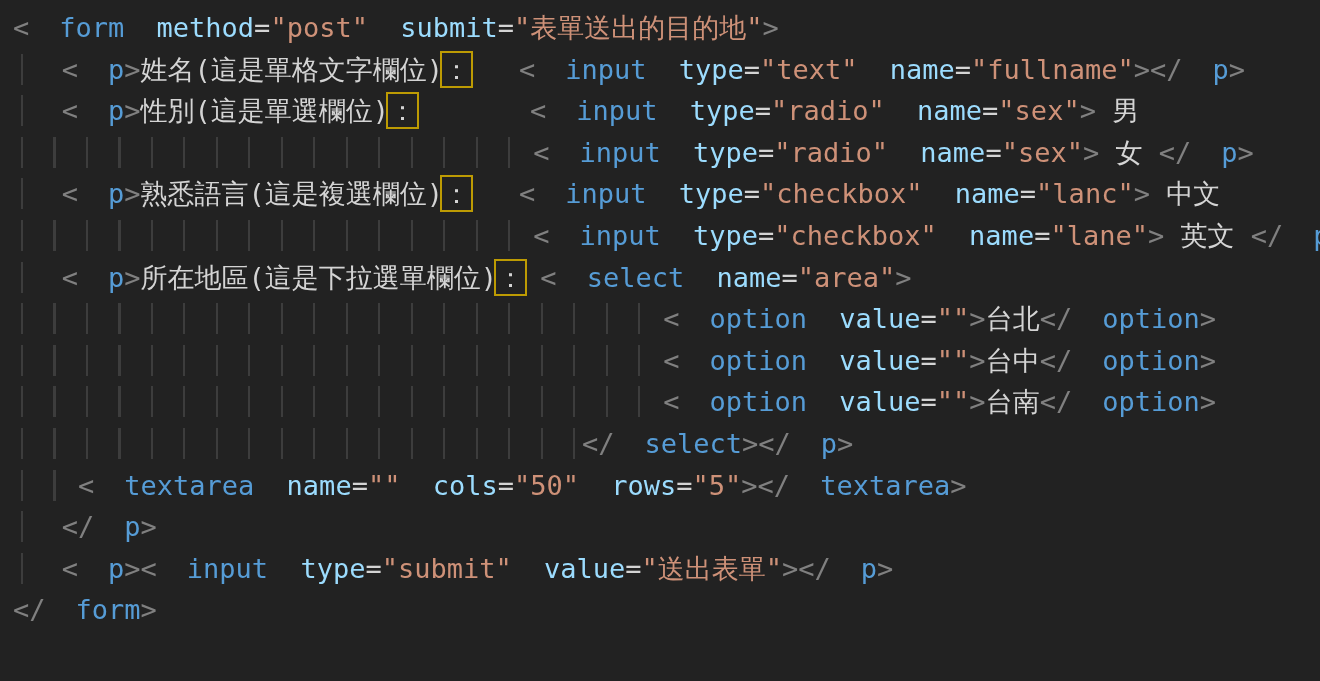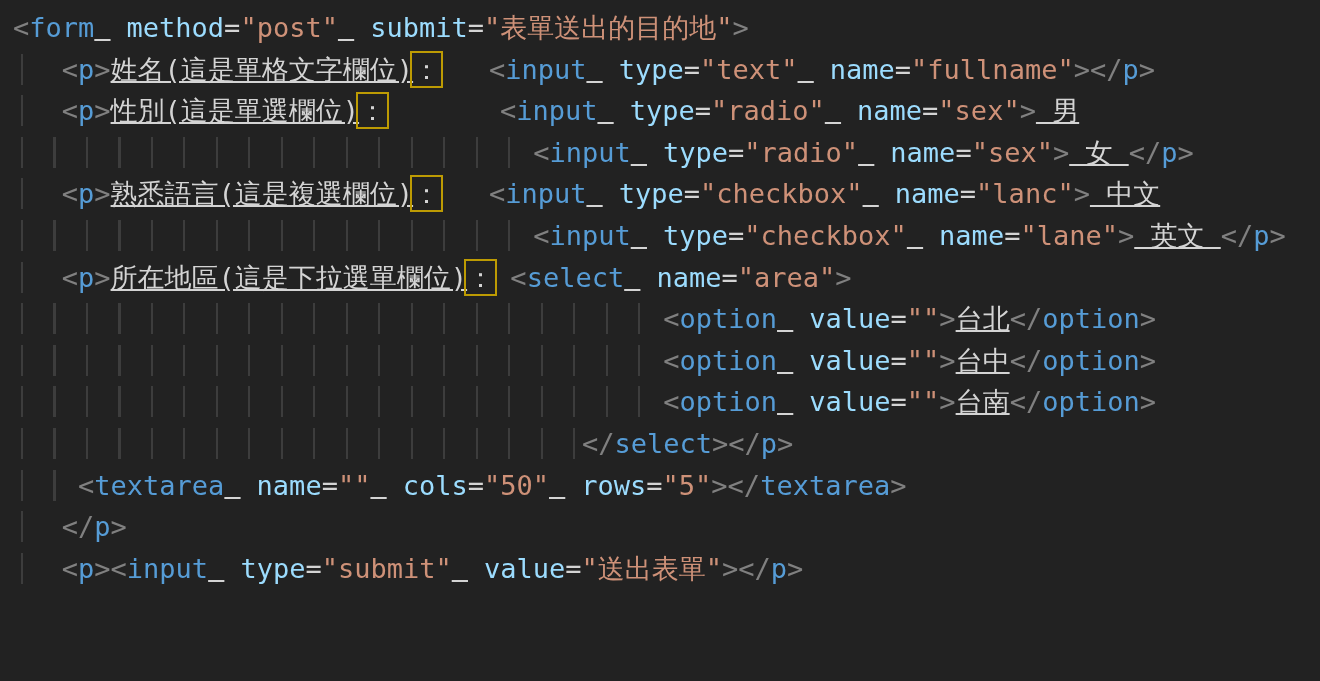--- a/index.html
+++ b/index.html
@@ -9,25 +9,25 @@
   }
   html,body{margin:0;padding:0;background:var(--c-bg);}
   .editor{
     position:relative; width:1320px; height:681px; overflow:hidden;
     background:var(--c-bg); box-sizing:border-box; padding:7px 0 0 13px;
     font-family:"DejaVu Sans Mono","Liberation Mono",monospace;
     font-size:27px; line-height:41.6px; cursor:text;
   }
   .code-line{white-space:pre; height:41.6px;}
   .tok-br{color:var(--c-br);}
-  .tok-tag{color:var(--c-tag);}
+  .tok-tag{color:var(--c-tag);margin-left:30px;}
   .tok-attr{color:var(--c-attr);padding-left:16px;}
   .tok-eq{color:var(--c-eq);}
   .tok-str{color:var(--c-str);}
-  .tok-txt{color:var(--c-txt);text-decoration:underline;}
+  .tok-txt{color:var(--c-txt);}
   .tok-sp{color:var(--c-txt);}
   
   .tok-ind{
     background-image:repeating-linear-gradient(to right,
       var(--c-guide) 0 2px, transparent 2px 32.5px);
     background-position:8px 0;
   }
   
   .tok-ind1{
     background-image:linear-gradient(var(--c-guide),var(--c-guide));
@@ -54,14 +54,15 @@
       <div class="code-line"><span class="tok-ind1">   </span><span class="tok-br">&lt;</span><span class="tok-tag">p</span><span class="tok-br">&gt;</span><span class="tok-txt">熟悉語言(這是複選欄位)</span><span class="tok-uc">：</span><span class="tok-sp">   </span><span class="tok-br">&lt;</span><span class="tok-tag">input</span><span class="tok-txt"> </span><span class="tok-attr">type</span><span class="tok-eq">=</span><span class="tok-str">"checkbox"</span><span class="tok-txt"> </span><span class="tok-attr">name</span><span class="tok-eq">=</span><span class="tok-str">"lanc"</span><span class="tok-br">&gt;</span><span class="tok-txt"> 中文</span></div>
       <div class="code-line"><span class="tok-ind">                                </span><span class="tok-br">&lt;</span><span class="tok-tag">input</span><span class="tok-txt"> </span><span class="tok-attr">type</span><span class="tok-eq">=</span><span class="tok-str">"checkbox"</span><span class="tok-txt"> </span><span class="tok-attr">name</span><span class="tok-eq">=</span><span class="tok-str">"lane"</span><span class="tok-br">&gt;</span><span class="tok-txt"> 英文 </span><span class="tok-br">&lt;/</span><span class="tok-tag">p</span><span class="tok-br">&gt;</span></div>
       <div class="code-line"><span class="tok-ind1">   </span><span class="tok-br">&lt;</span><span class="tok-tag">p</span><span class="tok-br">&gt;</span><span class="tok-txt">所在地區(這是下拉選單欄位)</span><span class="tok-uc">：</span><span class="tok-sp"> </span><span class="tok-br">&lt;</span><span class="tok-tag">select</span><span class="tok-txt"> </span><span class="tok-attr">name</span><span class="tok-eq">=</span><span class="tok-str">"area"</span><span class="tok-br">&gt;</span></div>
       <div class="code-line"><span class="tok-ind">                                        </span><span class="tok-br">&lt;</span><span class="tok-tag">option</span><span class="tok-txt"> </span><span class="tok-attr">value</span><span class="tok-eq">=</span><span class="tok-str">""</span><span class="tok-br">&gt;</span><span class="tok-txt">台北</span><span class="tok-br">&lt;/</span><span class="tok-tag">option</span><span class="tok-br">&gt;</span></div>
       <div class="code-line"><span class="tok-ind">                                        </span><span class="tok-br">&lt;</span><span class="tok-tag">option</span><span class="tok-txt"> </span><span class="tok-attr">value</span><span class="tok-eq">=</span><span class="tok-str">""</span><span class="tok-br">&gt;</span><span class="tok-txt">台中</span><span class="tok-br">&lt;/</span><span class="tok-tag">option</span><span class="tok-br">&gt;</span></div>
       <div class="code-line"><span class="tok-ind">                                        </span><span class="tok-br">&lt;</span><span class="tok-tag">option</span><span class="tok-txt"> </span><span class="tok-attr">value</span><span class="tok-eq">=</span><span class="tok-str">""</span><span class="tok-br">&gt;</span><span class="tok-txt">台南</span><span class="tok-br">&lt;/</span><span class="tok-tag">option</span><span class="tok-br">&gt;</span></div>
       <div class="code-line"><span class="tok-ind">                                   </span><span class="tok-br">&lt;/</span><span class="tok-tag">select</span><span class="tok-br">&gt;&lt;/</span><span class="tok-tag">p</span><span class="tok-br">&gt;</span></div>
       <div class="code-line"><span class="tok-ind">    </span><span class="tok-br">&lt;</span><span class="tok-tag">textarea</span><span class="tok-txt"> </span><span class="tok-attr">name</span><span class="tok-eq">=</span><span class="tok-str">""</span><span class="tok-txt"> </span><span class="tok-attr">cols</span><span class="tok-eq">=</span><span class="tok-str">"50"</span><span class="tok-txt"> </span><span class="tok-attr">rows</span><span class="tok-eq">=</span><span class="tok-str">"5"</span><span class="tok-br">&gt;&lt;/</span><span class="tok-tag">textarea</span><span class="tok-br">&gt;</span></div>
       <div class="code-line"><span class="tok-ind1">   </span><span class="tok-br">&lt;/</span><span class="tok-tag">p</span><span class="tok-br">&gt;</span></div>
       <div class="code-line"><span class="tok-ind1">   </span><span class="tok-br">&lt;</span><span class="tok-tag">p</span><span class="tok-br">&gt;&lt;</span><span class="tok-tag">input</span><span class="tok-txt"> </span><span class="tok-attr">type</span><span class="tok-eq">=</span><span class="tok-str">"submit"</span><span class="tok-txt"> </span><span class="tok-attr">value</span><span class="tok-eq">=</span><span class="tok-str">"送出表單"</span><span class="tok-br">&gt;&lt;/</span><span class="tok-tag">p</span><span class="tok-br">&gt;</span></div>
+      <div class="code-line"><span class="tok-br">&lt;/</span><span class="tok-tag">form</span><span class="tok-br">&gt;</span></div>
     </div>
 </div>
 
 </body></html>

